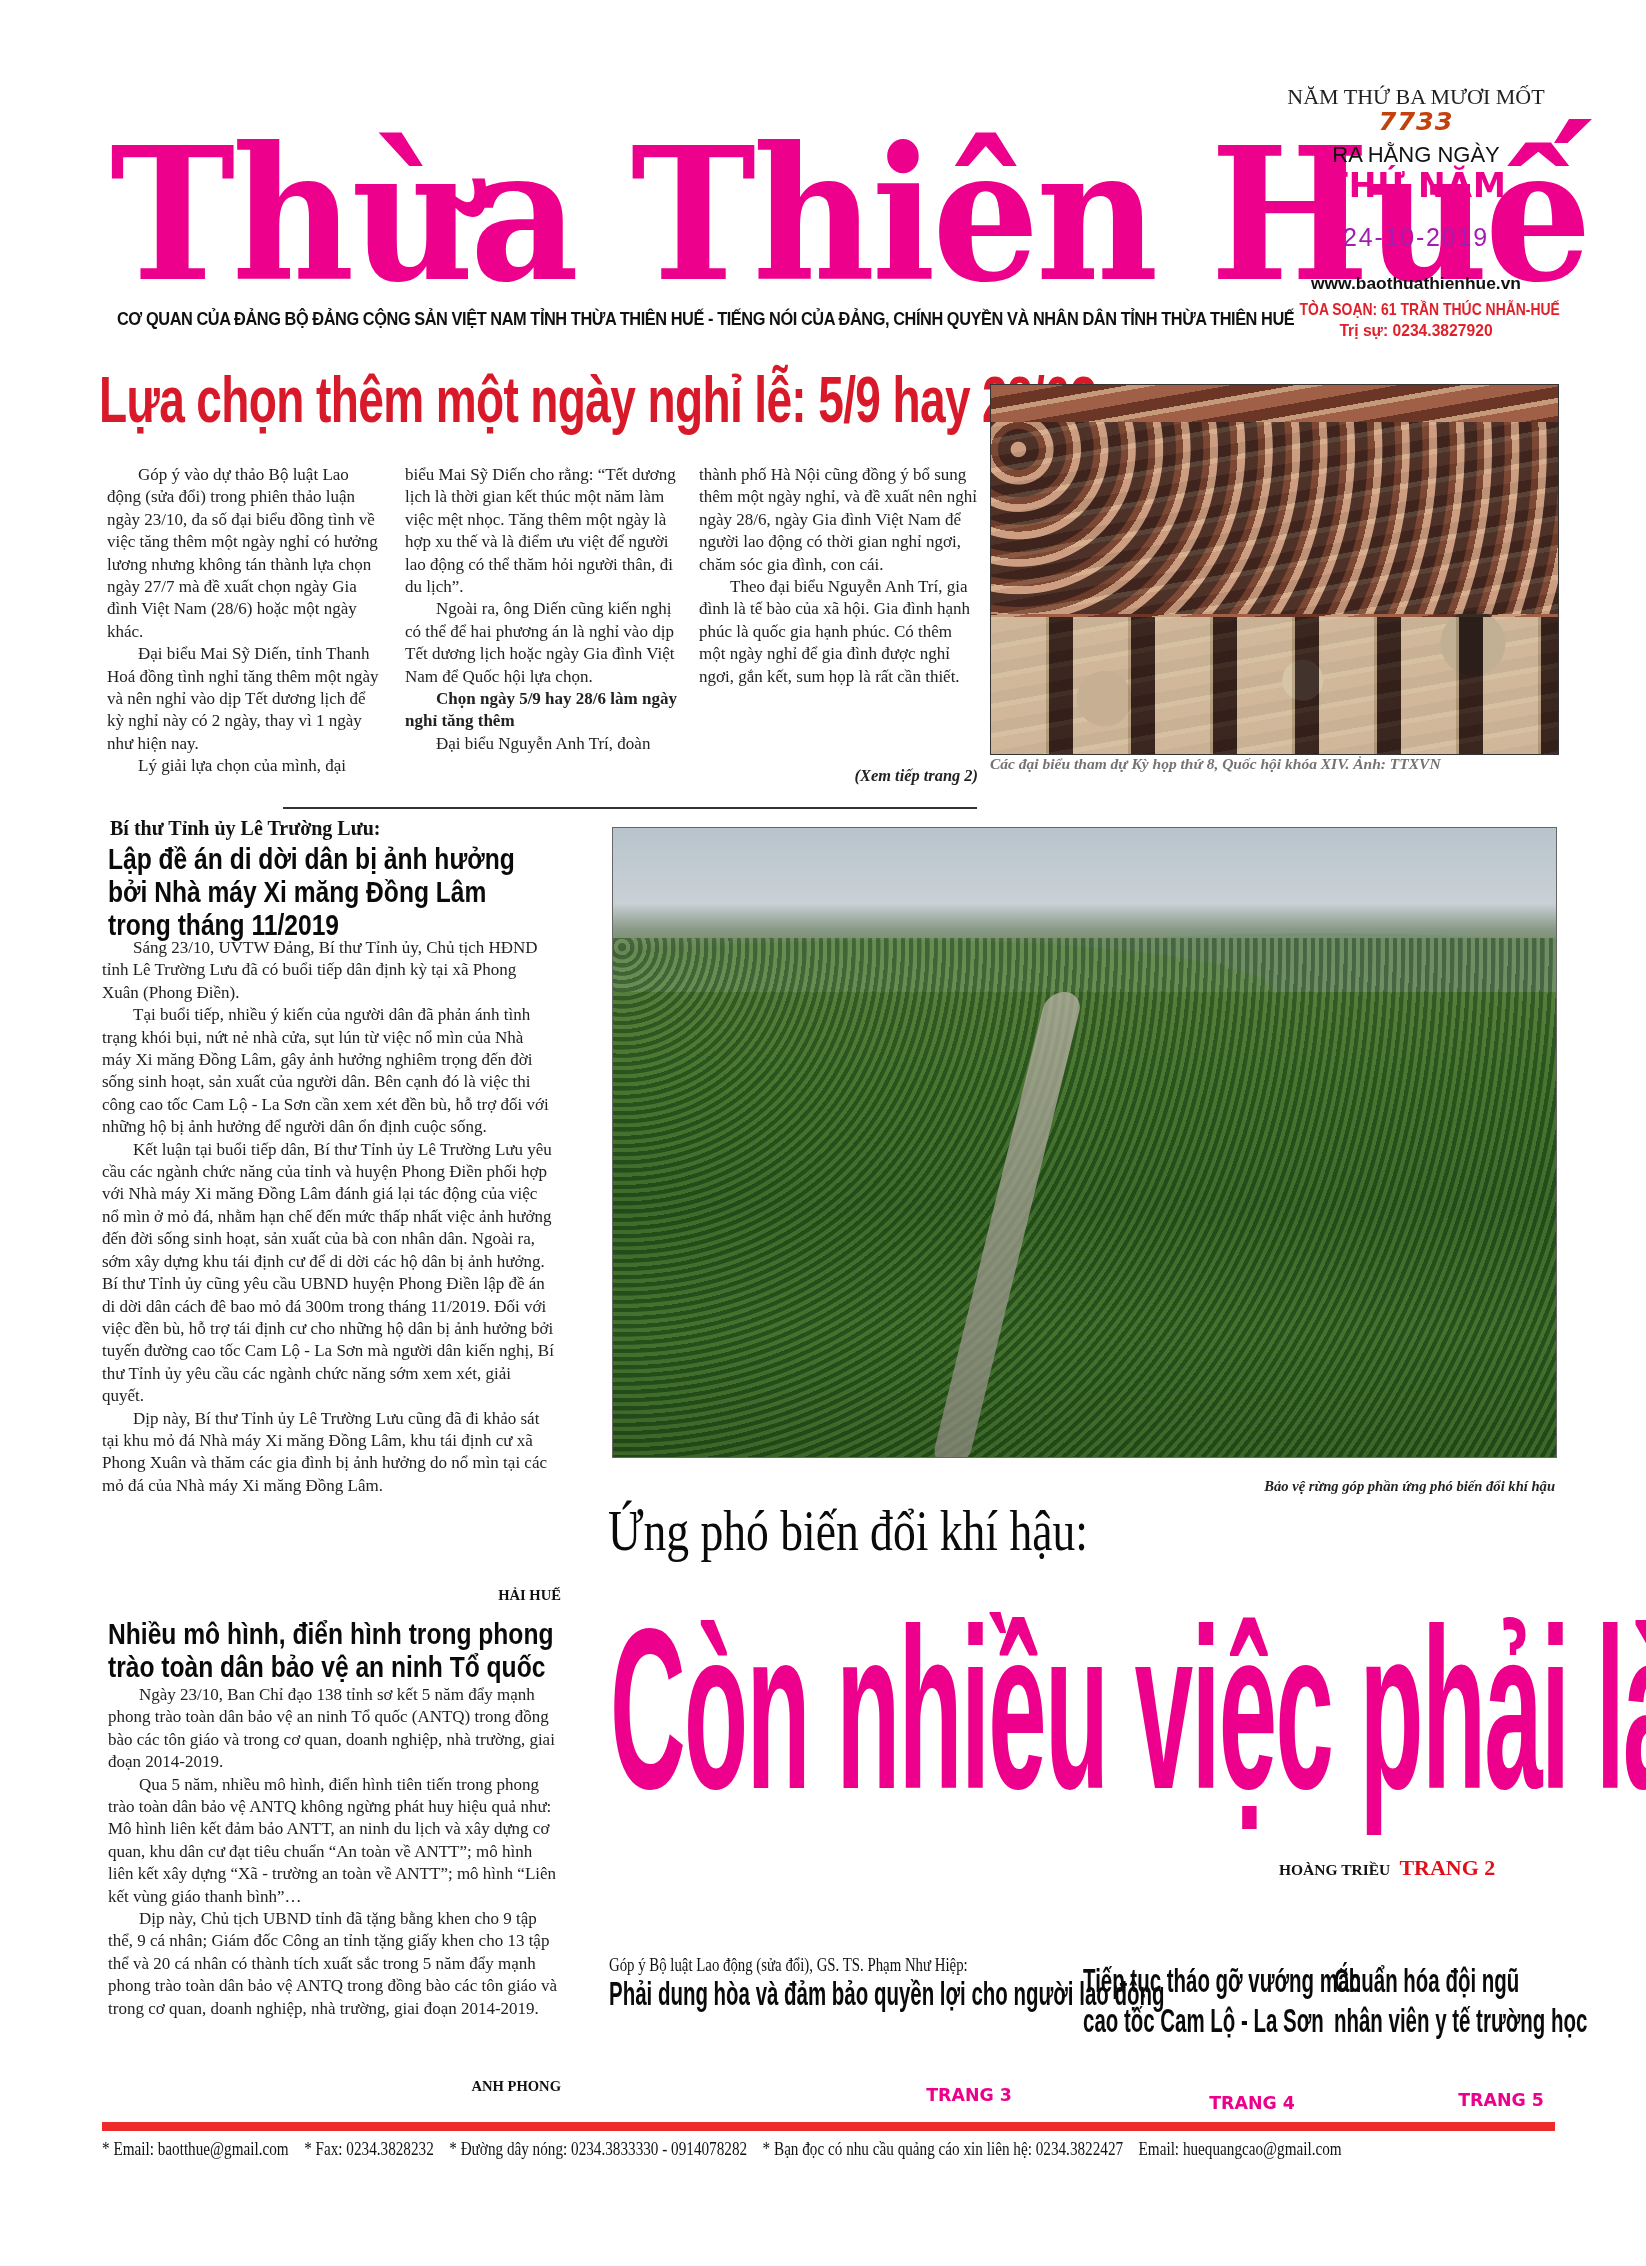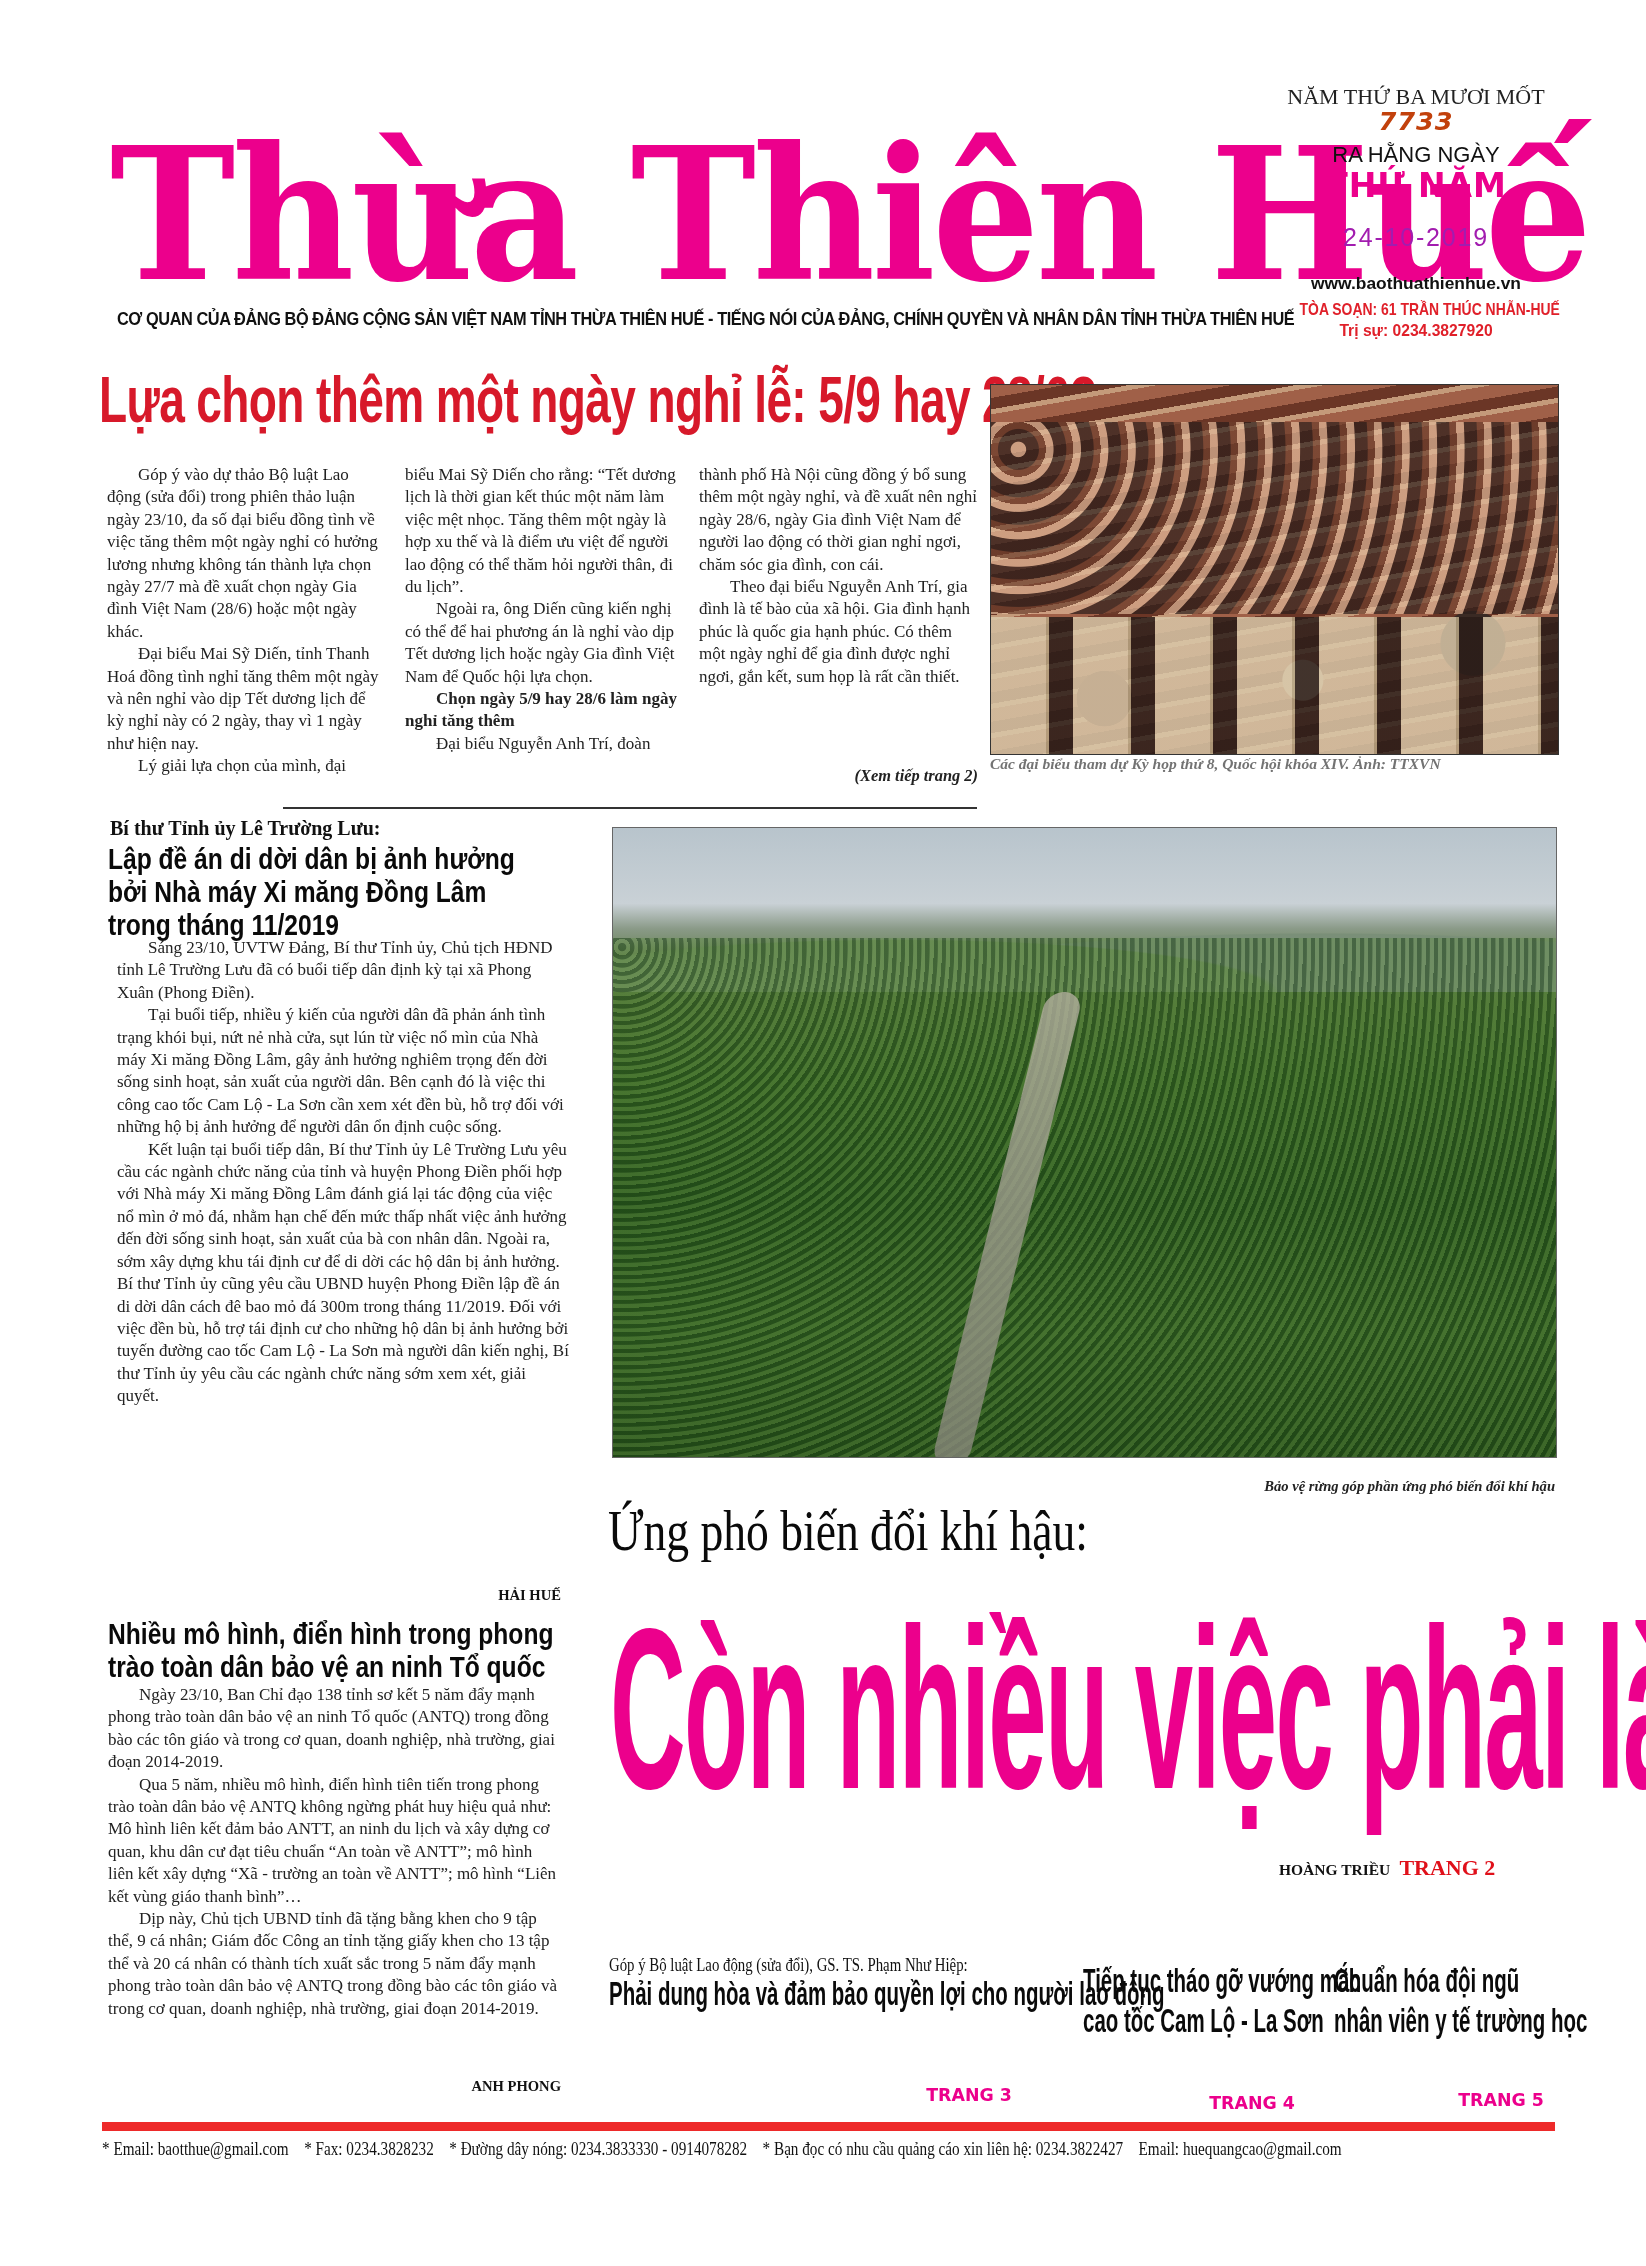--- a/index.html
+++ b/index.html
@@ -43,21 +43,21 @@
      border: 0.9px solid #333; overflow: hidden; }
   .photo-assembly .seats { position: absolute; left: 0; right: 0; bottom: 0; height: 137px; background: repeating-linear-gradient(90deg, #d9c7a8 0 55px, #b8a684 55px 58px, #2a1c18 58px 82px); opacity: 0.85; }
   .photo-assembly .crowd { position: absolute; left: 0; right: 0; top: 37px; height: 192px; background: repeating-radial-gradient(circle at 27.4px 27.4px, #e0b899 0 7.3px, #2b1d1a 8.2px 20px, #6d3e2c 21px 27.4px); opacity: 0.7; }
   .caption-assembly { left: 990px; top: 755px; width: 567px; font-family: "Liberation Serif", serif; font-style: italic; font-weight: bold; font-size: 15.5px; color: #737373; }
   .rule-left-top { left: 283px; top: 807px; width: 694px; height: 1.8px; background: #333; }
 
   
   .kicker-1 { left: 110px; top: 817px; font-family: "Liberation Serif", serif; font-weight: bold; font-size: 20px; color: #111; }
   .story-headline { font-family: "Liberation Sans", sans-serif; font-weight: bold; color: #0a0a0a; transform: scaleX(0.82); transform-origin: left top; white-space: nowrap; }
   .headline-1 { left: 108px; top: 842px; font-size: 30px; line-height: 33px; }
-  .story1-body { left: 117px; top: 937px; width: 452px; }
+  .story1-body { left: 102px; top: 937px; width: 452px; }
   .byline-1 { left: 365px; top: 1587px; width: 196px; text-align: right; font-family: "Liberation Serif", serif; font-weight: bold; font-size: 14.6px; }
   .headline-2 { left: 108px; top: 1617px; font-size: 30px; line-height: 33px; }
   .story2-body { left: 108px; top: 1684px; width: 452px; }
   .byline-2 { left: 365px; top: 2078px; width: 196px; text-align: right; font-family: "Liberation Serif", serif; font-weight: bold; font-size: 14.6px; }
 
   
   .photo-forest { left: 612px; top: 827px; width: 943px; height: 629px; border: 0.9px solid #666; overflow: hidden;
      background: linear-gradient(180deg, #b8c4cc 0%, #c9d1d6 12%, #8a9a88 16%, #5a7a40 22%, #3f6a2a 40%, #2f5a22 60%, #3a6428 80%, #2c521e 100%); }
   .photo-forest .hills { position: absolute; left: 0; right: 0; top: 73px; height: 91px; background: radial-gradient(ellipse at 30% 100%, #6f8d5e 0 40%, transparent 41%), radial-gradient(ellipse at 75% 100%, #7a8f78 0 45%, transparent 46%); }
   .photo-forest .road { position: absolute; left: 46%; top: 164px; width: 37px; height: 475px; background: linear-gradient(180deg, #b8b2a4, #8d8a80); transform: skewX(-10deg) rotate(4deg); transform-origin: top; opacity: 0.75; border-radius: 18.3px; }
@@ -132,20 +132,21 @@
 <div class="abs kicker-1">Bí thư Tỉnh ủy Lê Trường Lưu:</div>
 <div class="abs story-headline headline-1">
   <div>Lập đề án di dời dân bị ảnh hưởng</div>
   <div>bởi Nhà máy Xi măng Đồng Lâm</div>
   <div>trong tháng 11/2019</div>
 </div>
 <div class="abs body-text story1-body">
   <p>Sáng 23/10, UVTW Đảng, Bí thư Tỉnh ủy, Chủ tịch HĐND tỉnh Lê Trường Lưu đã có buổi tiếp dân định kỳ tại xã Phong Xuân (Phong Điền).</p>
   <p>Tại buổi tiếp, nhiều ý kiến của người dân đã phản ánh tình trạng khói bụi, nứt nẻ nhà cửa, sụt lún từ việc nổ mìn của Nhà máy Xi măng Đồng Lâm, gây ảnh hưởng nghiêm trọng đến đời sống sinh hoạt, sản xuất của người dân. Bên cạnh đó là việc thi công cao tốc Cam Lộ - La Sơn cần xem xét đền bù, hỗ trợ đối với những hộ bị ảnh hưởng để người dân ổn định cuộc sống.</p>
   <p>Kết luận tại buổi tiếp dân, Bí thư Tỉnh ủy Lê Trường Lưu yêu cầu các ngành chức năng của tỉnh và huyện Phong Điền phối hợp với Nhà máy Xi măng Đồng Lâm đánh giá lại tác động của việc nổ mìn ở mỏ đá, nhằm hạn chế đến mức thấp nhất việc ảnh hưởng đến đời sống sinh hoạt, sản xuất của bà con nhân dân. Ngoài ra, sớm xây dựng khu tái định cư để di dời các hộ dân bị ảnh hưởng. Bí thư Tỉnh ủy cũng yêu cầu UBND huyện Phong Điền lập đề án di dời dân cách đê bao mỏ đá 300m trong tháng 11/2019. Đối với việc đền bù, hỗ trợ tái định cư cho những hộ dân bị ảnh hưởng bởi tuyến đường cao tốc Cam Lộ - La Sơn mà người dân kiến nghị, Bí thư Tỉnh ủy yêu cầu các ngành chức năng sớm xem xét, giải quyết.</p>
+  <p>Dịp này, Bí thư Tỉnh ủy Lê Trường Lưu cũng đã đi khảo sát tại khu mỏ đá Nhà máy Xi măng Đồng Lâm, khu tái định cư xã Phong Xuân và thăm các gia đình bị ảnh hưởng do nổ mìn tại các mỏ đá của Nhà máy Xi măng Đồng Lâm.</p>
 </div>
 <div class="abs byline-1">HẢI HUẾ</div>
 
 <div class="abs story-headline headline-2">
   <div>Nhiều mô hình, điển hình trong phong</div>
   <div>trào toàn dân bảo vệ an ninh Tổ quốc</div>
 </div>
 <div class="abs body-text story2-body">
   <p>Ngày 23/10, Ban Chỉ đạo 138 tỉnh sơ kết 5 năm đẩy mạnh phong trào toàn dân bảo vệ an ninh Tổ quốc (ANTQ) trong đồng bào các tôn giáo và trong cơ quan, doanh nghiệp, nhà trường, giai đoạn 2014-2019.</p>
   <p>Qua 5 năm, nhiều mô hình, điển hình tiên tiến trong phong trào toàn dân bảo vệ ANTQ không ngừng phát huy hiệu quả như: Mô hình liên kết đảm bảo ANTT, an ninh du lịch và xây dựng cơ quan, khu dân cư đạt tiêu chuẩn “An toàn về ANTT”; mô hình liên kết xây dựng “Xã - trường an toàn về ANTT”; mô hình “Liên kết vùng giáo thanh bình”…</p>

